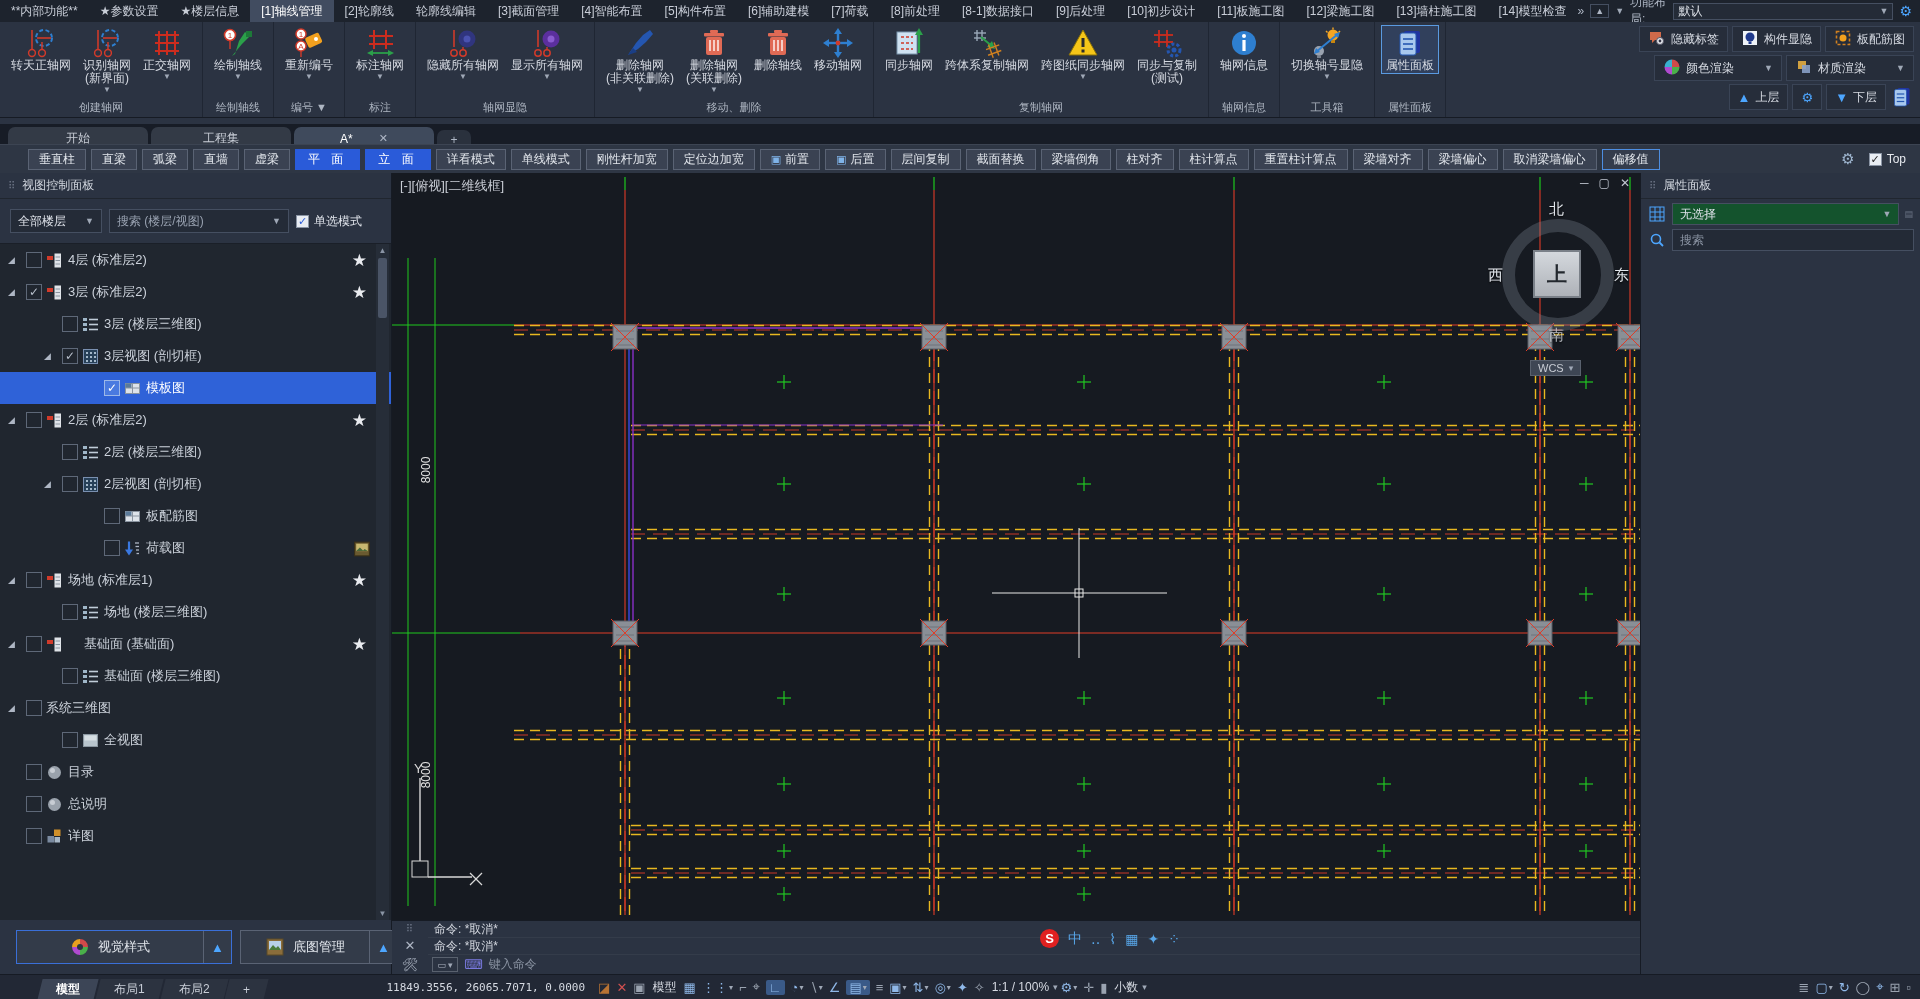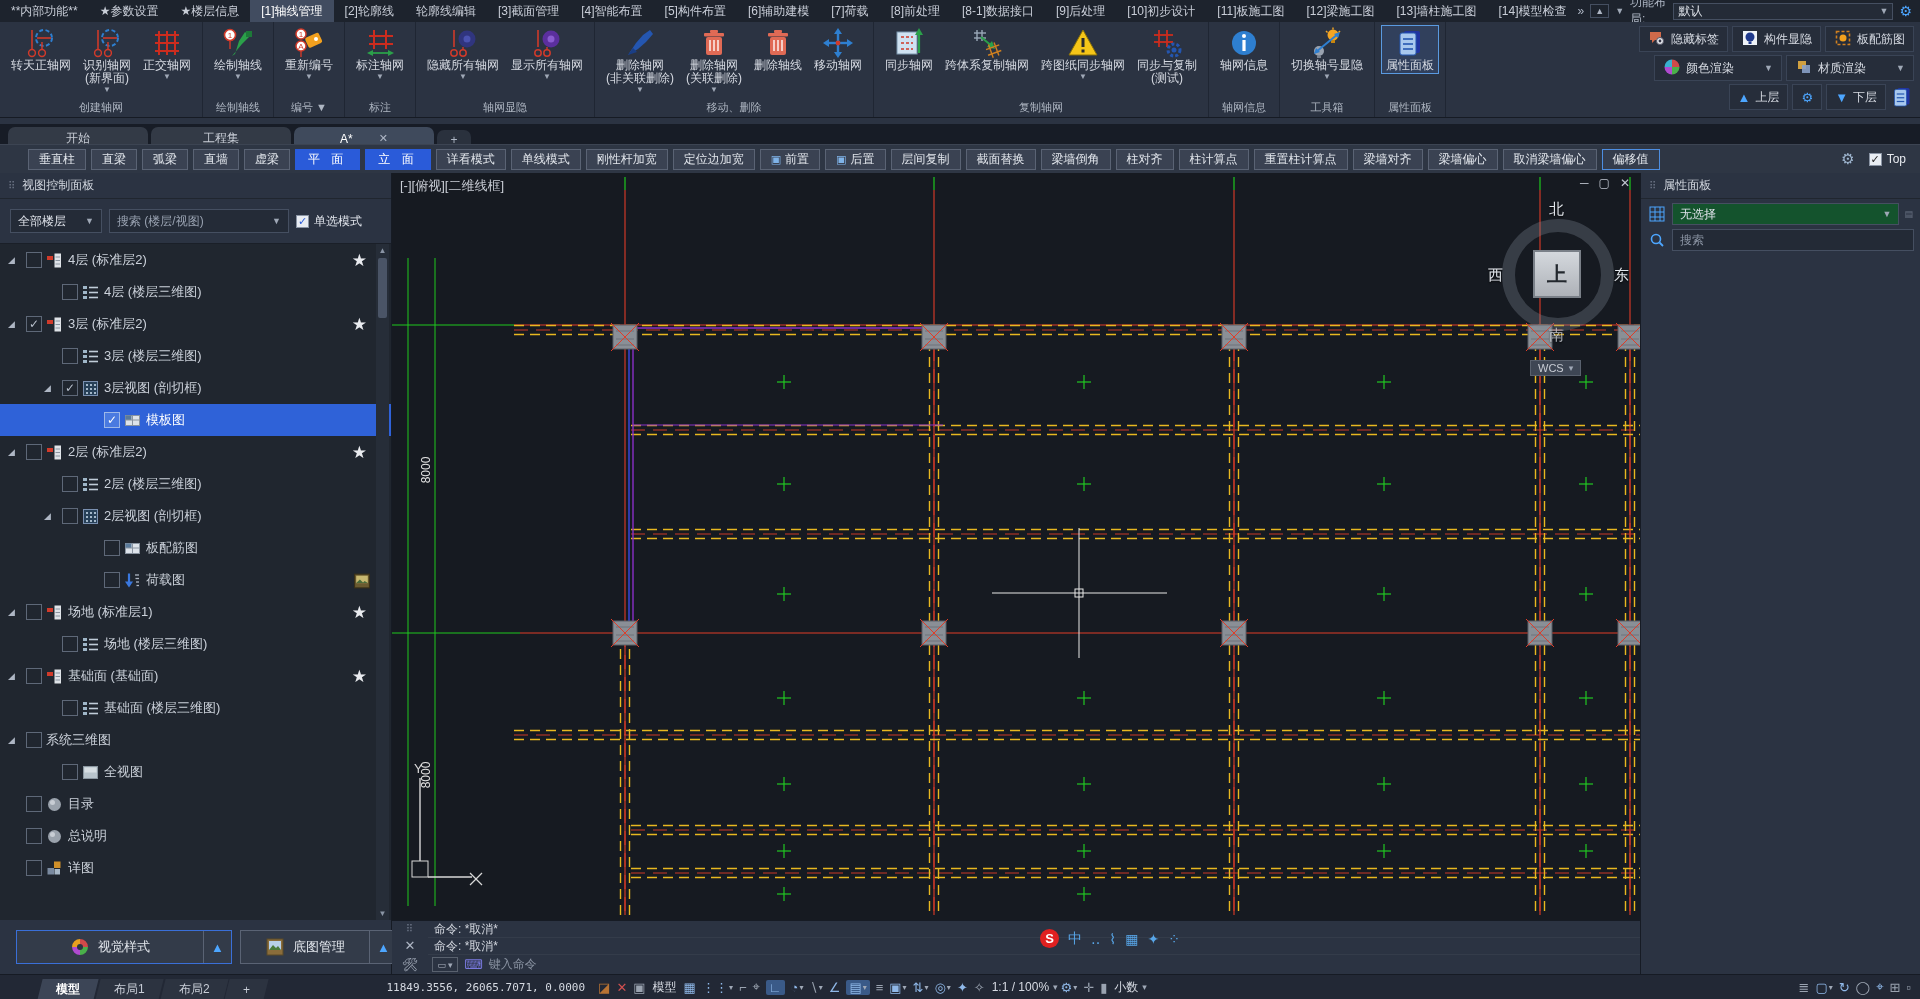--- a/index.html
+++ b/index.html
@@ -680,36 +680,20 @@
                 <g stroke="#8a94a0" stroke-width="1">
                   <line x1="9.5" y1="5" x2="14" y2="5"></line>
                   <line x1="9.5" y1="8.5" x2="14" y2="8.5"></line>
                   <line x1="9.5" y1="12" x2="14" y2="12"></line>
                 </g>
               </svg></span>
             <span class="tlabel" style="left: 68px;">4层  (标准层2)</span>
             <span class="star">★</span>
           </div>
           <div class="ti">
-            <span class="cb" style="left: 62px;"></span>
-            <span class="ticon" style="left: 82px;"><svg viewBox="0 0 17 17">
-                <g fill="#9fb6c8">
-                  <rect x="1" y="2" width="4" height="3"></rect>
-                  <rect x="1" y="7" width="4" height="3"></rect>
-                  <rect x="1" y="12" width="4" height="3"></rect>
-                </g>
-                <g stroke="#c0ccd8" stroke-width="1.6">
-                  <line x1="7" y1="3.5" x2="16" y2="3.5"></line>
-                  <line x1="7" y1="8.5" x2="16" y2="8.5"></line>
-                  <line x1="7" y1="13.5" x2="16" y2="13.5"></line>
-                </g>
-              </svg></span>
-            <span class="tlabel" style="left: 104px;">4层  (楼层三维图)</span>
-          </div>
-          <div class="ti">
             <span class="expander" style="left: 8px;">◢</span>
             <span class="cb" style="left: 26px;">✓</span>
             <span class="ticon" style="left: 46px;"><svg viewBox="0 0 17 17">
                 <rect x="1" y="4" width="6" height="4" fill="#d03a2a"></rect>
                 <rect x="8.5" y="1.5" width="6.5" height="14" fill="#dfe3e8"></rect>
                 <g stroke="#8a94a0" stroke-width="1">
                   <line x1="9.5" y1="5" x2="14" y2="5"></line>
                   <line x1="9.5" y1="8.5" x2="14" y2="8.5"></line>
                   <line x1="9.5" y1="12" x2="14" y2="12"></line>
                 </g>
@@ -877,21 +861,21 @@
             <span class="cb" style="left: 26px;"></span>
             <span class="ticon" style="left: 46px;"><svg viewBox="0 0 17 17">
                 <rect x="1" y="4" width="6" height="4" fill="#d03a2a"></rect>
                 <rect x="8.5" y="1.5" width="6.5" height="14" fill="#dfe3e8"></rect>
                 <g stroke="#8a94a0" stroke-width="1">
                   <line x1="9.5" y1="5" x2="14" y2="5"></line>
                   <line x1="9.5" y1="8.5" x2="14" y2="8.5"></line>
                   <line x1="9.5" y1="12" x2="14" y2="12"></line>
                 </g>
               </svg></span>
-            <span class="tlabel" style="left: 68px;">基础面  (基础面)</span>
+            <span class="tlabel" style="left: 84px;">基础面  (基础面)</span>
             <span class="star">★</span>
           </div>
           <div class="ti">
             <span class="cb" style="left: 62px;"></span>
             <span class="ticon" style="left: 82px;"><svg viewBox="0 0 17 17">
                 <g fill="#9fb6c8">
                   <rect x="1" y="2" width="4" height="3"></rect>
                   <rect x="1" y="7" width="4" height="3"></rect>
                   <rect x="1" y="12" width="4" height="3"></rect>
                 </g>

